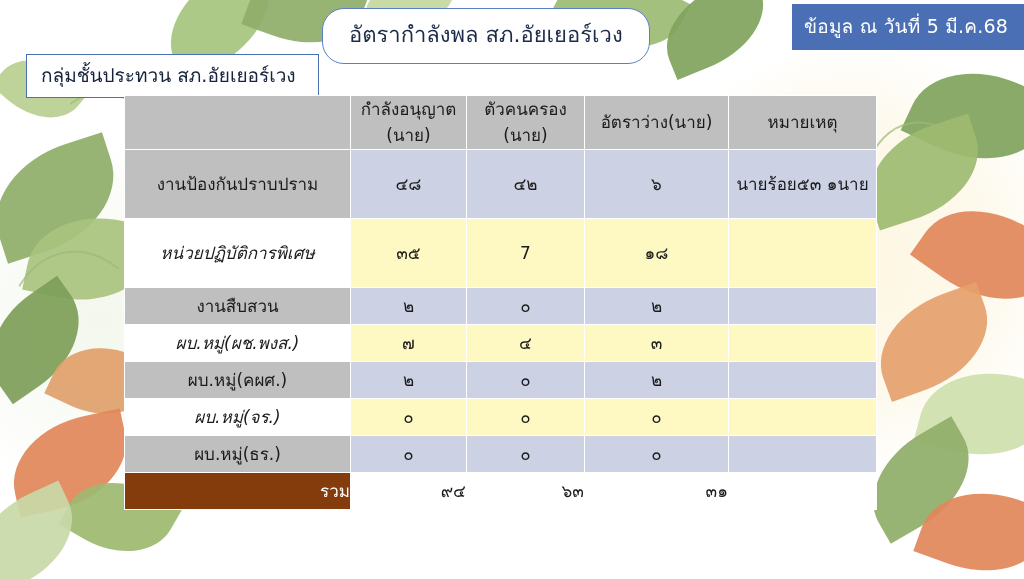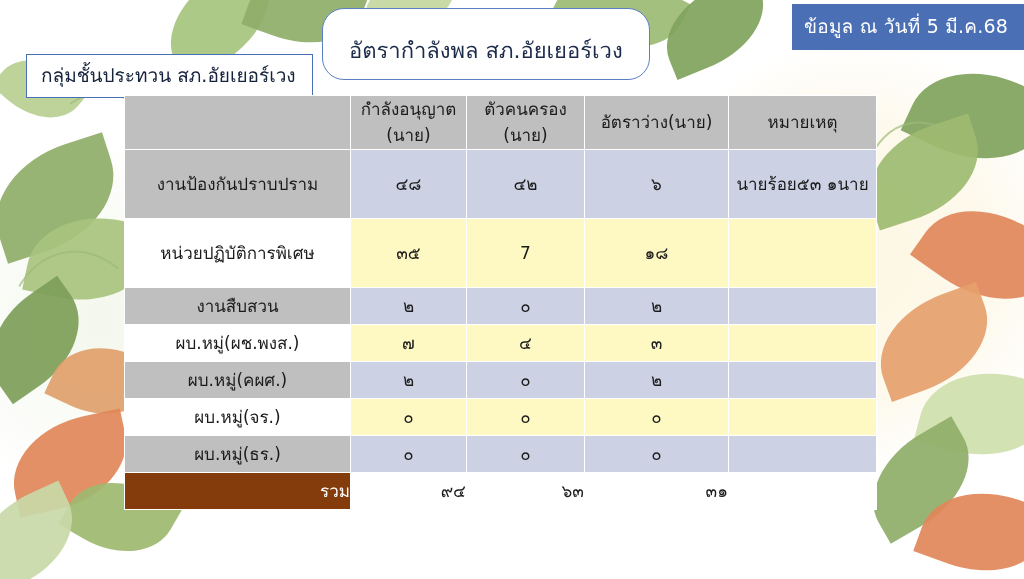--- a/index.html
+++ b/index.html
@@ -66,32 +66,32 @@
     letter-spacing: .2px;
     white-space: nowrap;
   }
   .title-box {
     position: absolute;
     left: 322px;
     top: 8px;
     background: #ffffff;
     border: 1.6px solid #5b7fc7;
     border-radius: 22px;
-    padding: 24px 26px 11px 26px;
+    padding: 8px 26px 11px 26px;
     font-size: 22px;
     color: #1c2b4a;
     white-space: nowrap;
   }
   .group-box {
     position: absolute;
     left: 26px;
     top: 54px;
     background: #ffffff;
     border: 1.6px solid #4a6fb5;
-    padding: 5px 16px 7px 14px;
+    padding: 5px 22px 7px 14px;
     font-size: 19px;
     color: #16233d;
     white-space: nowrap;
   }
 
   
   .table-wrap {
     position: absolute;
     left: 124px;
     top: 95px;
@@ -126,21 +126,21 @@
   }
   thead td.blank { background: #bfbfbf; }
 
   td.rowlabel {
     text-align: left;
     padding-left: 10px;
     font-size: 17px;
   }
   tr.band-a td.rowlabel { background: #bfbfbf; }
   tr.band-a td.val { background: #ccd1e4; }
-  tr.band-b td.rowlabel { background: #ffffff; }
+  tr.band-b td.rowlabel { background: #ffffff; font-style: italic; }
   tr.band-b td.val { background: #fef9c3; }
 
   tr.tall td { height: 68px; text-align: center; }
 
   tr.total td {
     background: #843c0c;
     color: #ffffff;
     height: 36px;
     text-align: right;
   }

